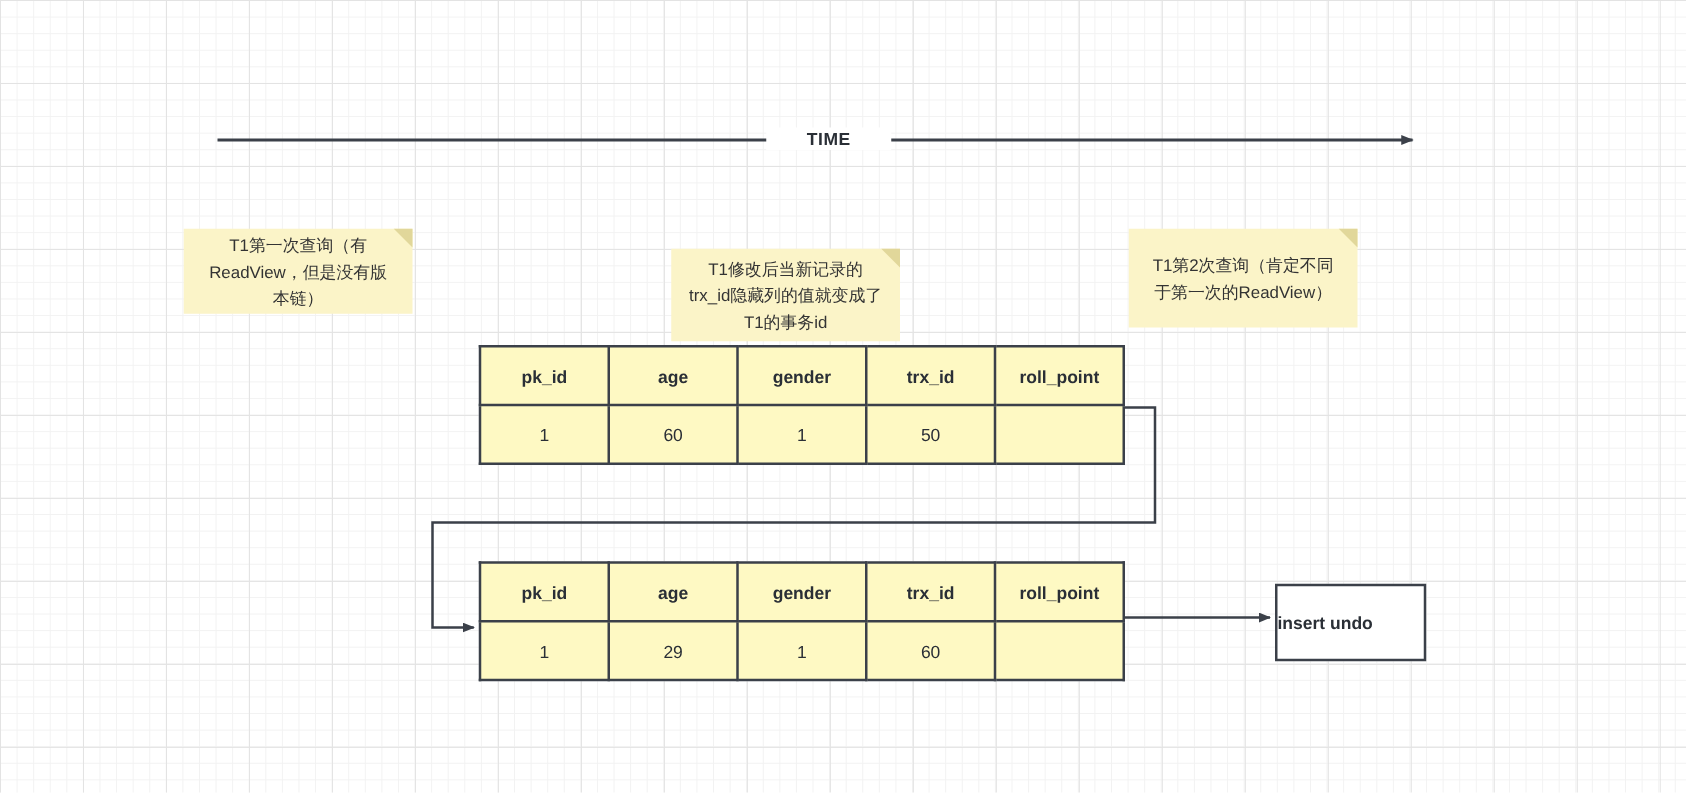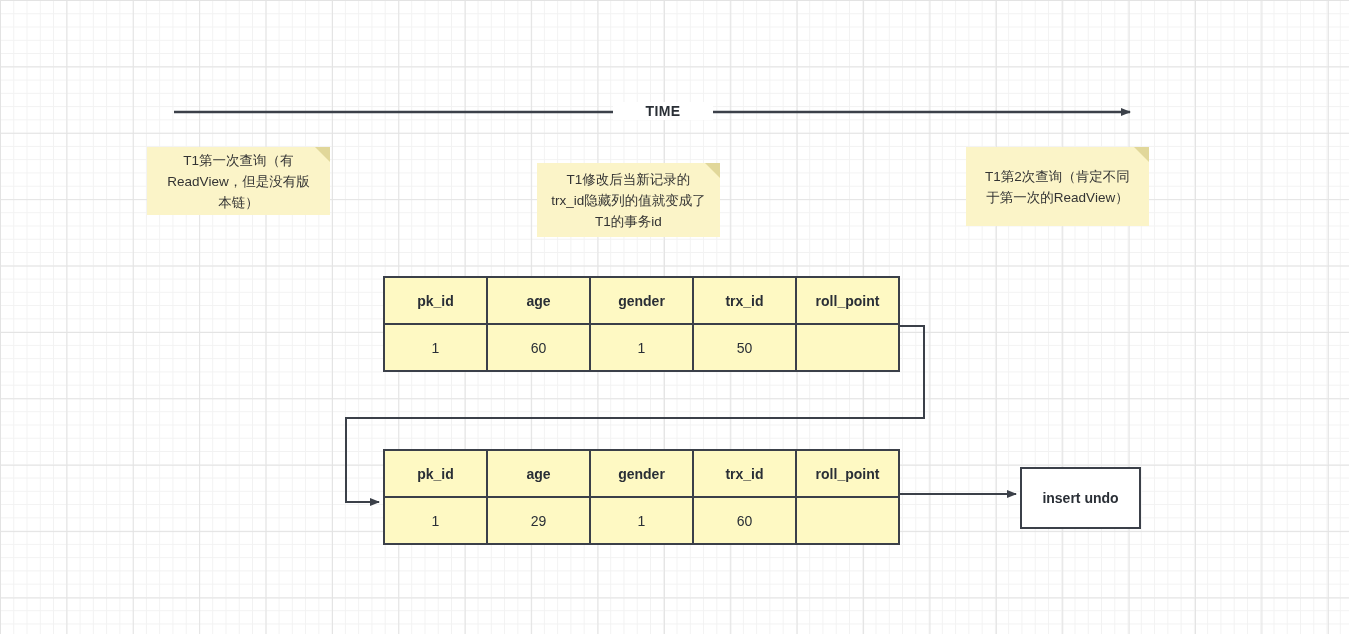--- a/index.html
+++ b/index.html
@@ -74,20 +74,21 @@
     background: #fbf4c8;
     box-sizing: border-box;
     display: flex;
     align-items: center;
     justify-content: center;
     text-align: center;
     font-size: 13.5px;
     line-height: 21px;
     color: #333333;
     padding: 5px 10px;
+    margin-top: 36px;
   }
   .sticky-note .note-text {
     display: block;
     width: 100%;
     white-space: pre-line;
   }
   .sticky-fold {
     position: absolute;
     top: 0;
     right: 0;
@@ -127,21 +128,21 @@
   #undo-box {
     position: absolute;
     left: 1020px;
     top: 467px;
     width: 121px;
     height: 62px;
     border: 2px solid #3b4049;
     background: #ffffff;
     display: flex;
     align-items: center;
-    justify-content: center;
+    justify-content: flex-start;
     font-size: 14px;
     font-weight: bold;
     color: #2a2f36;
     box-sizing: border-box;
   }
 </style>
 </head>
 <body>
 
 <div id="canvas-grid"></div>
@@ -171,21 +172,21 @@
     <span class="sticky-fold"></span>
   </div>
 
   <div class="sticky-note" id="note-after-update" style="left:537px; top:163px; width:183px; height:74px;">
     <span class="note-text">T1修改后当新记录的
 trx_id隐藏列的值就变成了
 T1的事务id</span>
     <span class="sticky-fold"></span>
   </div>
 
-  <div class="sticky-note" id="note-second-query" style="left:966px; top:147px; width:183px; height:79px;">
+  <div class="sticky-note" id="note-second-query" style="left:903px; top:147px; width:183px; height:79px;">
     <span class="note-text">T1第2次查询（肯定不同
 于第一次的ReadView）</span>
     <span class="sticky-fold"></span>
   </div>
 
   <table class="record-table" id="table-current-record" style="left:383px; top:276px;">
     <thead>
       <tr>
         <th>pk_id</th>
         <th>age</th>

